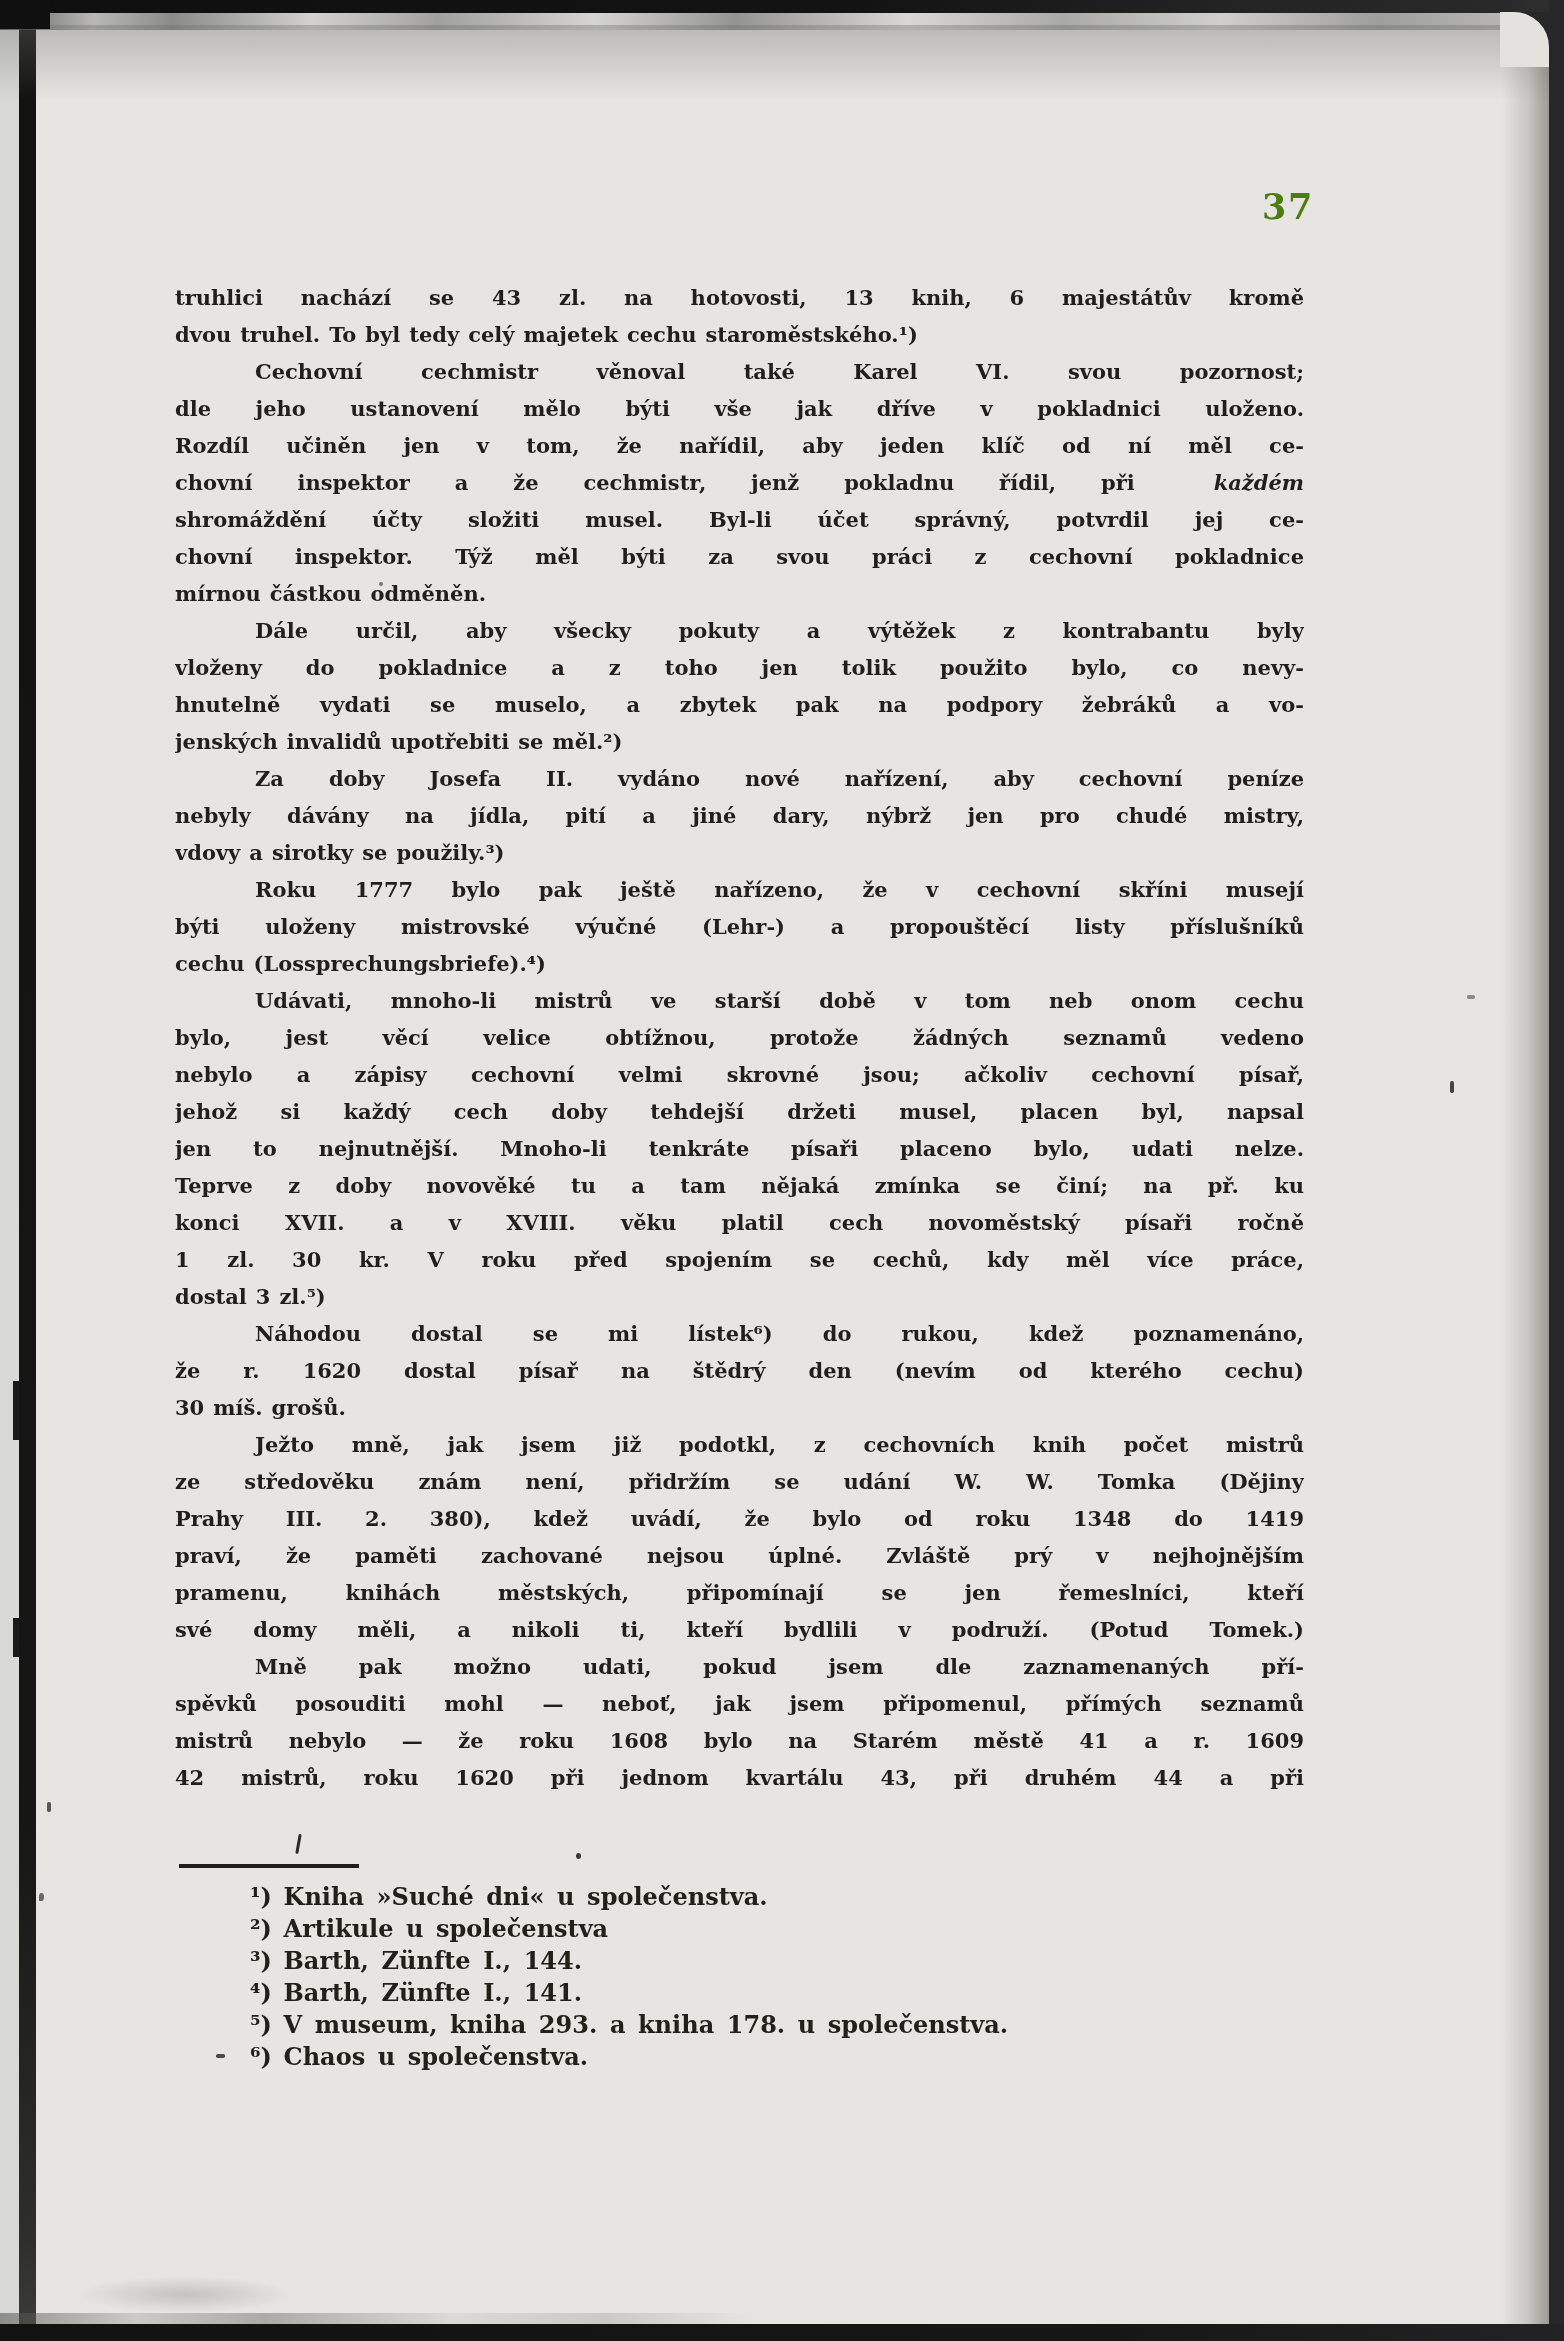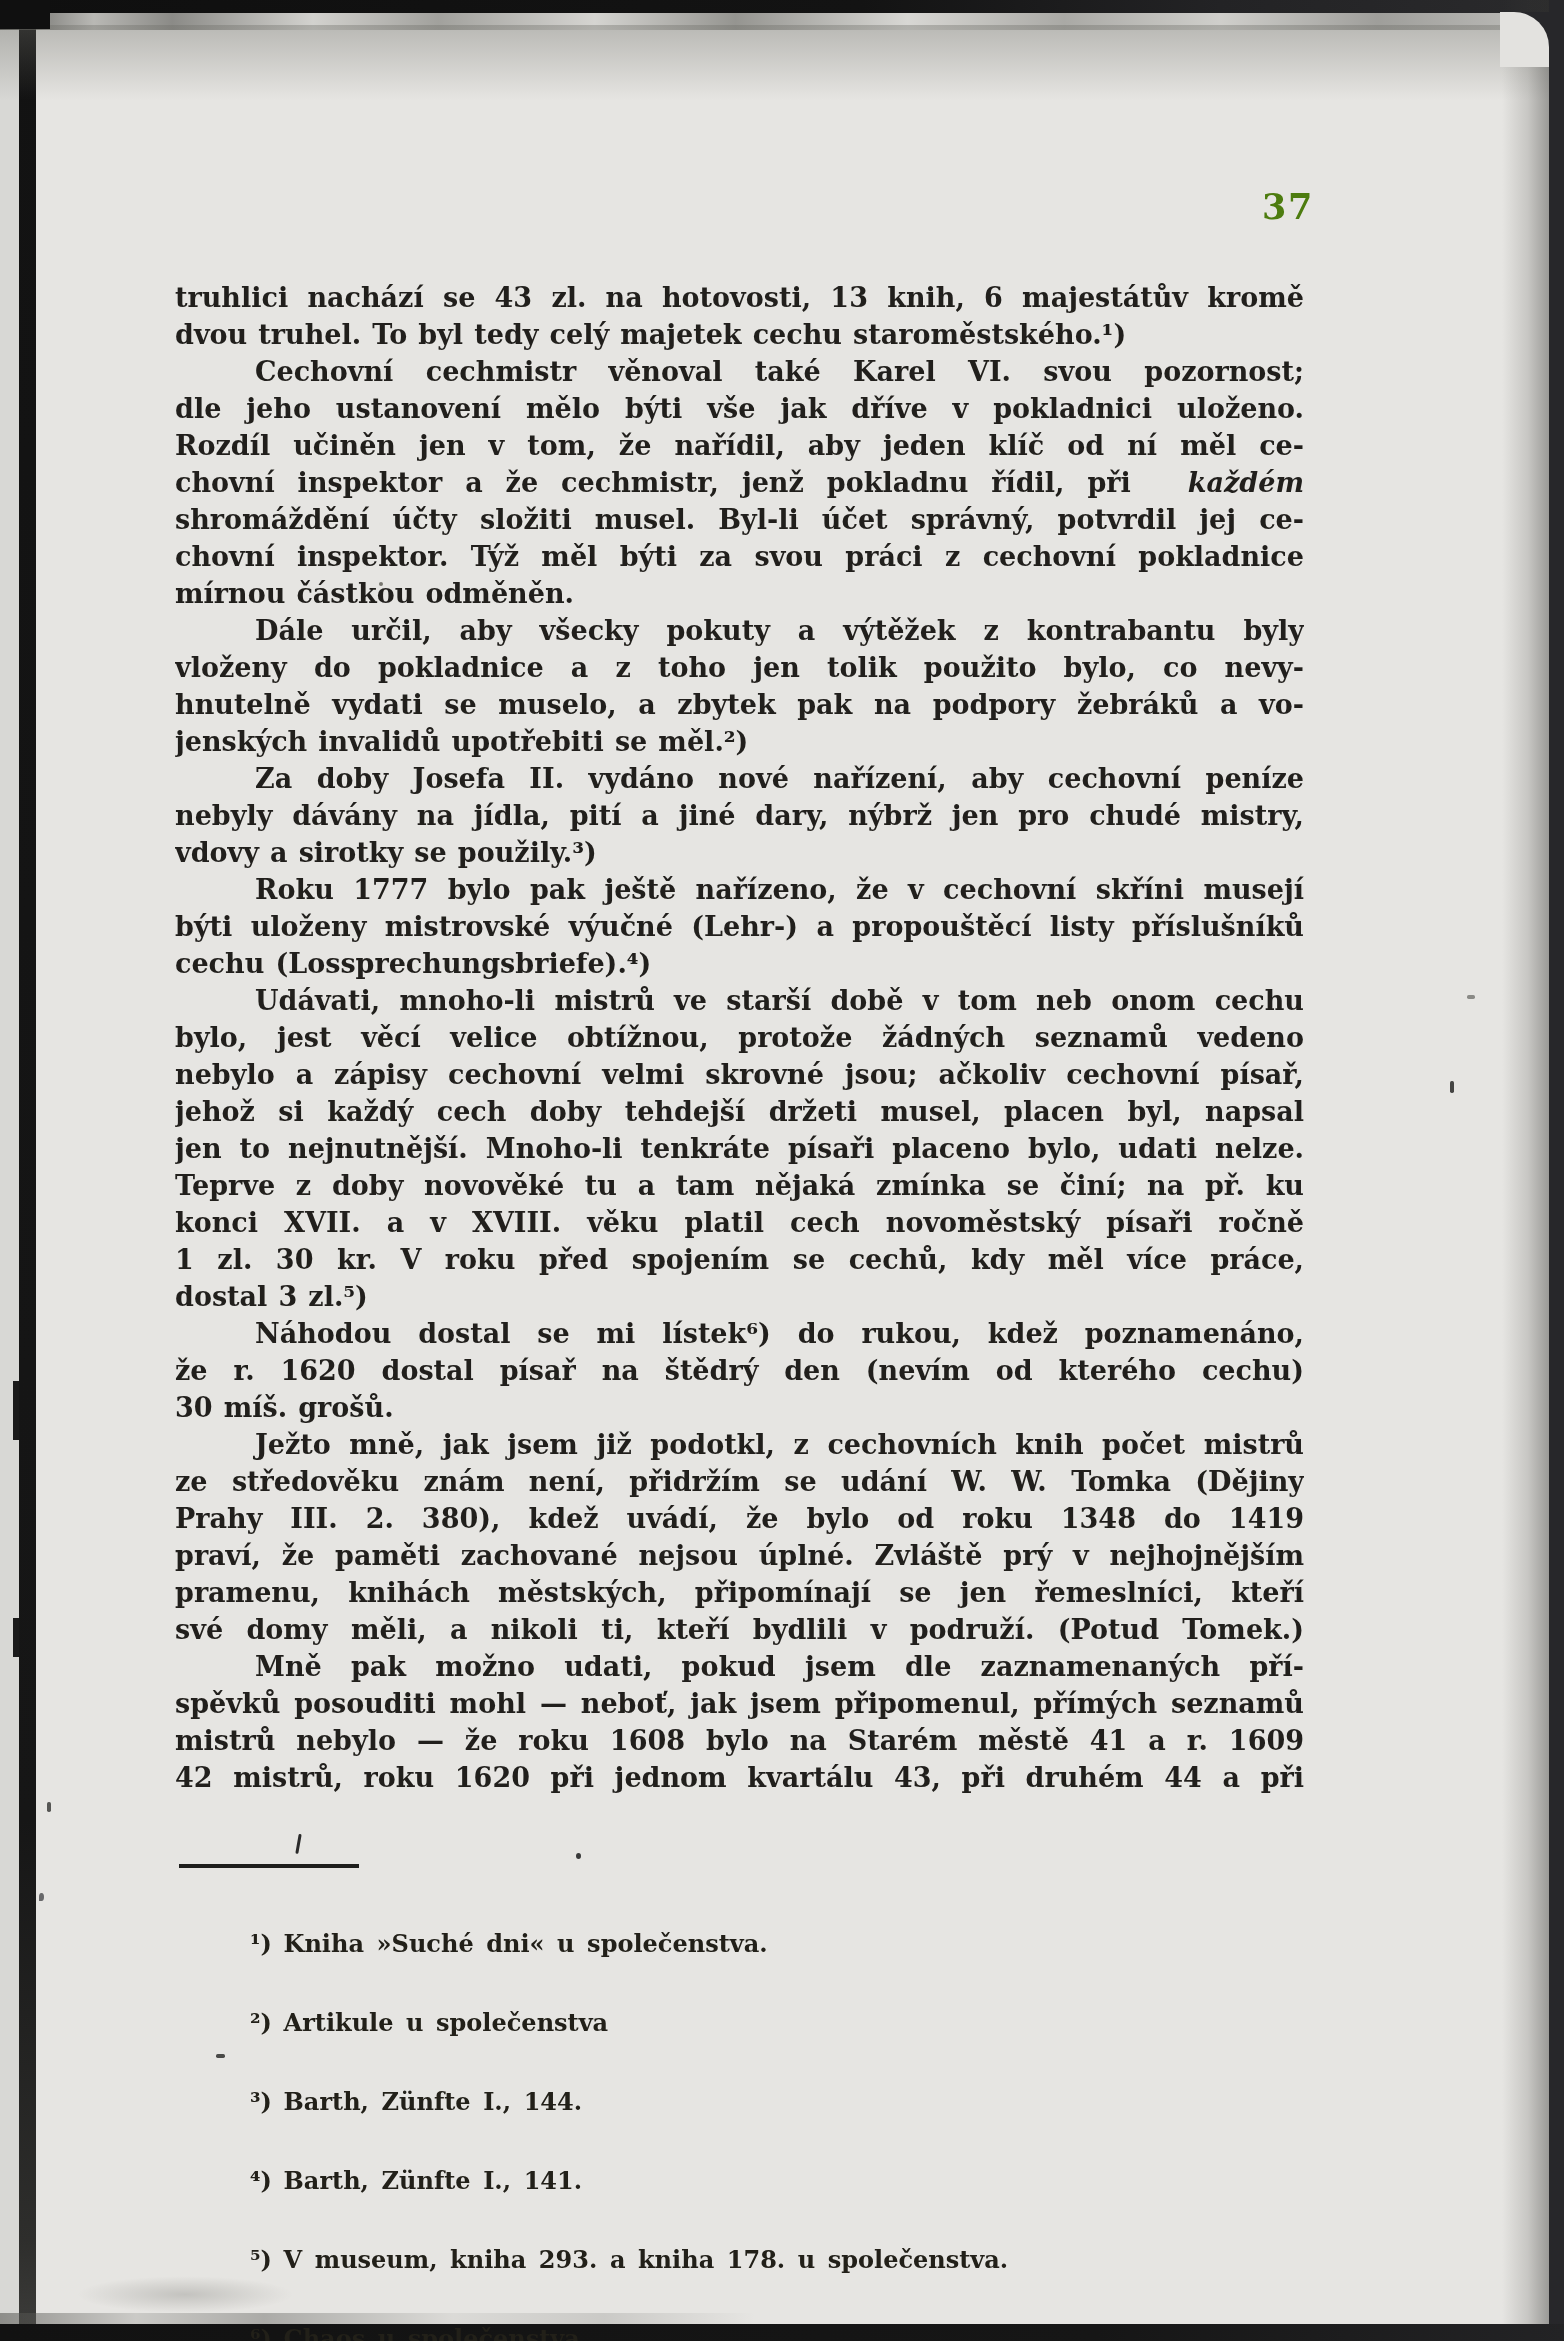--- a/index.html
+++ b/index.html
@@ -45,36 +45,36 @@
   .sp-rt1{left:1450px;top:1081px;width:4.2px;height:11.7px;background:#454543;border-radius:1.7px;}
   .sp-rt2{left:1467px;top:995px;width:7.6px;height:4.2px;background:#8a8a86;border-radius:1.7px;}
   .sp-mid{left:379px;top:582px;width:4.2px;height:4.2px;background:#78766f;border-radius:50%;}
   
   .page-number{
     position:absolute;left:1262px;top:186px;
     font-size:35px;font-weight:700;letter-spacing:1.7px;color:#4d7c0f;
   }
   .body-text{
     position:absolute;left:175px;top:279px;width:1129px;
-    font-size:27px;line-height:37px;font-weight:700;
+    font-size:21px;line-height:37px;font-weight:700;
     word-spacing:1.7px;
   }
   .ln{
     text-align:justify;text-align-last:justify;
     overflow:hidden;max-height:38px;white-space:normal;
   }
   .ln.end{text-align-last:left;}
   .ln.ind{text-indent:80px;}
   .it{font-style:italic;margin-left:34px;}
   .fn-rule{position:absolute;left:179px;top:1864px;width:180px;height:4.2px;background:#1e1e1c;}
   .footnotes{
     position:absolute;left:250px;top:1881px;width:923px;
     font-size:24px;font-weight:700;word-spacing:4.2px;color:#222019;
   }
-  .fn-row{height:32px;line-height:32px;white-space:nowrap;margin-top:47px;}
+  .fn-row{height:32px;line-height:32px;white-space:nowrap;}
   .fn-marker{display:inline-block;margin-right:11.7px;}
 </style>
 </head>
 <body>
 
 <div class="stage">
 
   <div class="left-margin-strip"></div>
   <div class="left-bar"></div>
   <div class="left-bar-nub1"></div>

